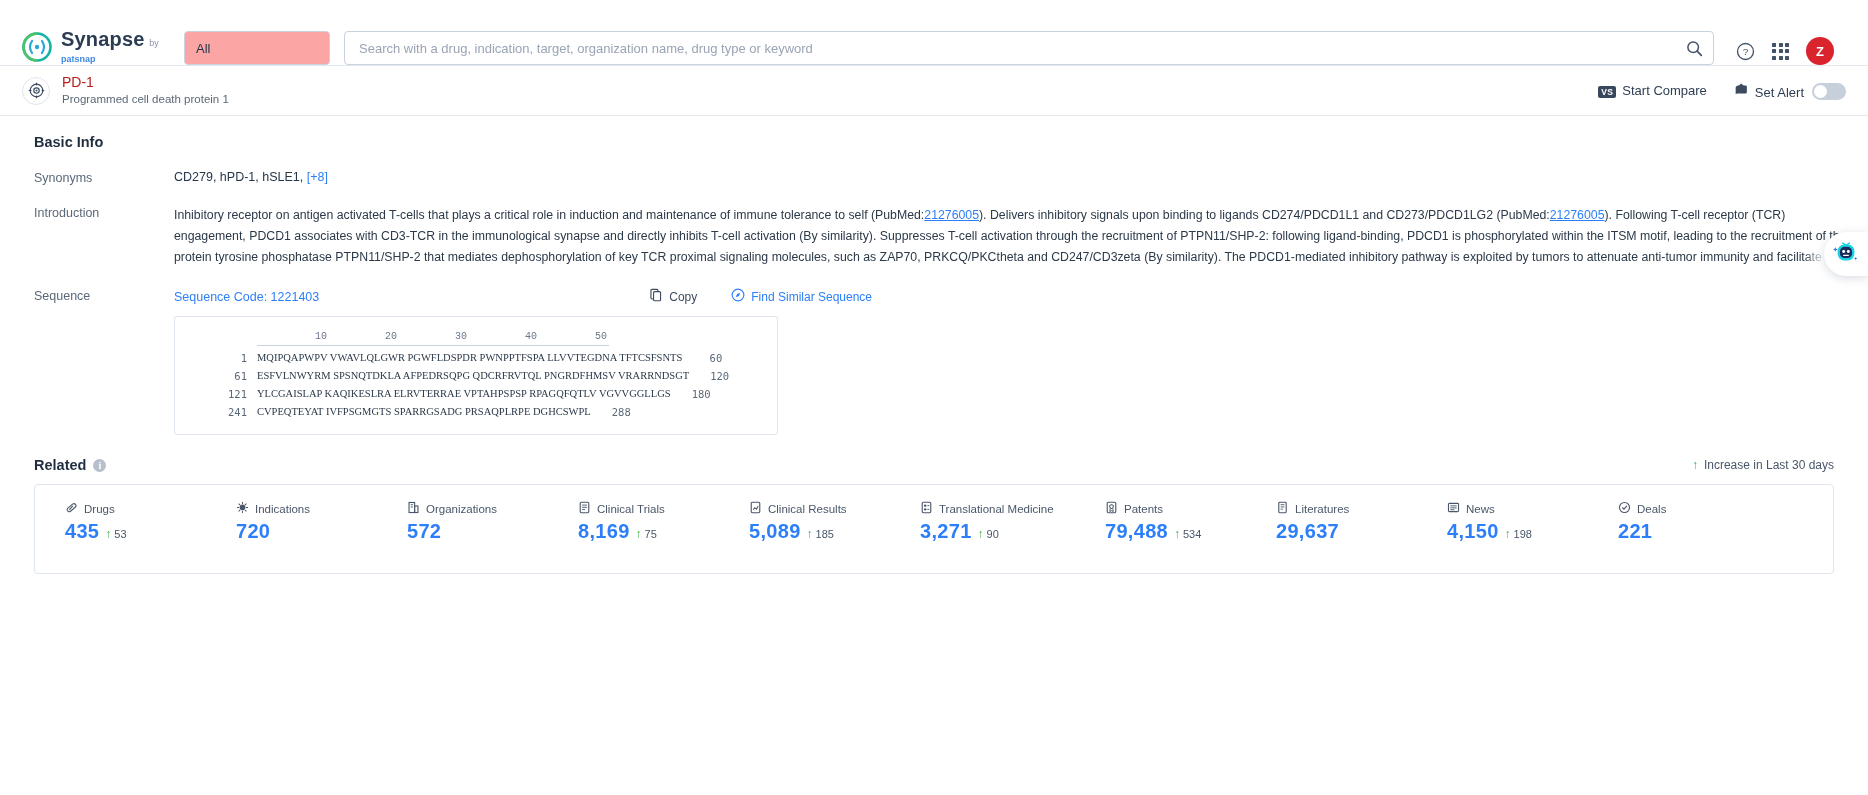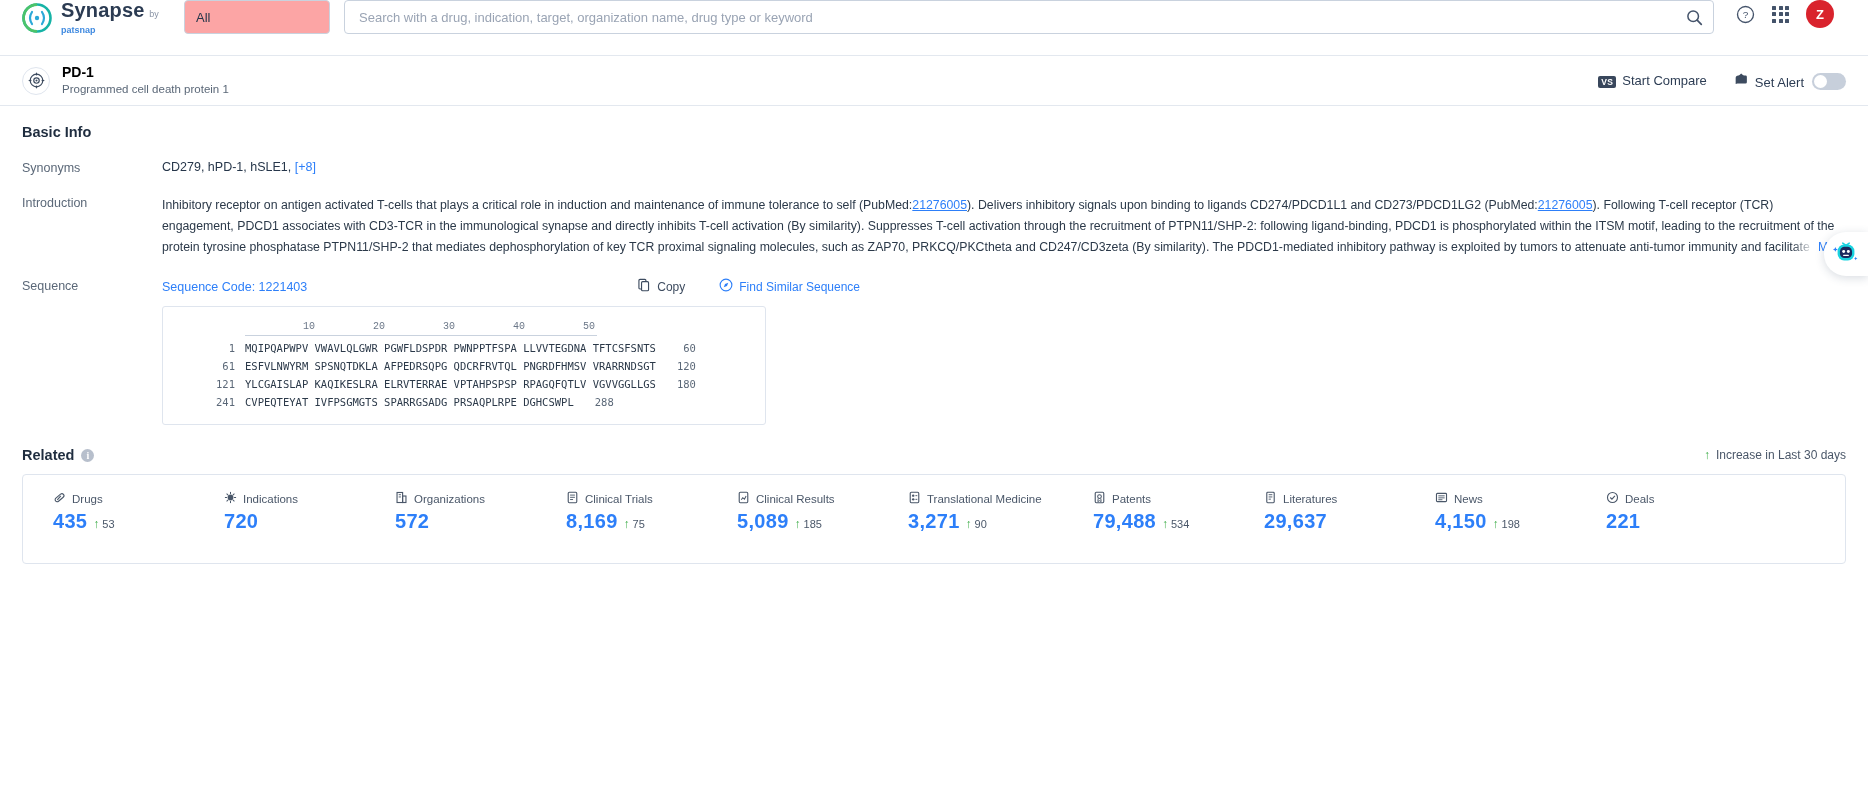--- a/index.html
+++ b/index.html
@@ -6,23 +6,23 @@
   html, body {
     width: 1868px; height: 795px;
     font-family: "Liberation Sans", sans-serif;
     background: #ffffff;
     color: #26364a;
     overflow: hidden;
   }
 
   
   .topbar {
-    height: 56px;
+    height: 66px;
     display: flex;
-    align-items: flex-start;
+    align-items: flex-end;
     border-bottom: 1px solid #e3e8ef;
     background: #fff;
     padding: 0 22px 0 22px;
   }
   .logo-wrap { display: flex; align-items: center; gap: 9px; width: 140px; }
   .logo-mark { width: 30px; height: 30px; flex: 0 0 30px; }
   .logo-text { line-height: 1; }
   .logo-title {
     font-size: 20px; font-weight: 700; color: #2b3b52; letter-spacing: .2px;
   }
@@ -67,39 +67,39 @@
 
   
   .entity-header {
     height: 50px; display: flex; align-items: center;
     border-bottom: 1px solid #e3e8ef; padding: 0 22px; background: #fff;
   }
   .entity-icon {
     width: 28px; height: 28px; border-radius: 50%; border: 1px solid #dfe5ee;
     display: flex; align-items: center; justify-content: center; margin-right: 12px;
   }
-  .entity-name { font-size: 14px; font-weight: 700; color: #000000; line-height: 1.25; }
+  .entity-name { font-size: 14px; font-weight: 400; color: #b91c1c; line-height: 1.25; }
   .entity-desc { font-size: 11.5px; color: #5b6878; line-height: 1.3; }
   .entity-actions { margin-left: auto; display: flex; align-items: center; gap: 26px; }
   .action-link { display: flex; align-items: flex-end; gap: 6px; font-size: 13px; color: #2d3d54; cursor: pointer; }
   .vs-badge {
     background: #39475c; color: #fff; font-size: 8.5px; font-weight: 700;
     border-radius: 2px; padding: 2px 3px; letter-spacing: .3px; line-height: 1;
   }
   .toggle {
     width: 34px; height: 17px; border-radius: 9px; background: #c7cfdb;
     position: relative; cursor: pointer; margin-left: 2px;
   }
   .toggle::after {
     content:""; position: absolute; top: 2px; left: 2px;
     width: 13px; height: 13px; border-radius: 50%; background: #fff;
   }
 
   
-  .page { padding: 0 22px; }
+  .page { padding: 0 34px; }
   .section-title {
     font-size: 14.5px; font-weight: 700; color: #1f2d3f;
     margin-top: 18px; display: flex; align-items: center; gap: 7px;
   }
   .info-icon {
     width: 13px; height: 13px; border-radius: 50%; background: #b7bfcc;
     color: #fff; font-size: 10px; font-weight: 700;
     display: flex; align-items: center; justify-content: center;
     font-family: "Liberation Serif", serif;
   }
@@ -139,21 +139,21 @@
   .seq-mono { font-family: "DejaVu Sans Mono", monospace; font-size: 10.5px; color: #2b3949; }
   .seq-ruler { display: flex; padding-left: 64px; }
   .seq-ruler span {
     width: 70px; text-align: right; color: #6b7788; font-size: 10px;
     font-family: Liberation Mono, monospace;
   }
   .seq-ruler-line { margin: 3px 0 0 64px; height: 1px; background: #c9d2de; width: 352px; }
   .seq-row { display: flex; margin-top: 6px; }
   .seq-row:first-of-type { margin-top: 11px; }
   .seq-start { width: 54px; text-align: right; color: #5b6878; }
-  .seq-chunks { margin-left: 10px; }
+  .seq-chunks { margin-left: 10px; font-family: Liberation Serif, serif; }
   .seq-end { margin-left: 10px; color: #5b6878; width: 30px; text-align: right; }
 
   
   .related-head { display: flex; align-items: center; margin-top: 22px; }
   .increase-note { margin-left: auto; font-size: 12px; color: #4a5769; display: flex; align-items: center; gap: 6px; }
   .arrow-up { color: #3fae4a; font-size: 12px; line-height: 1; }
 
   .related-card {
     margin-top: 11px; border: 1px solid #dfe5ee; border-radius: 4px;
     background: #fff; padding: 16px 0 18px 0;

